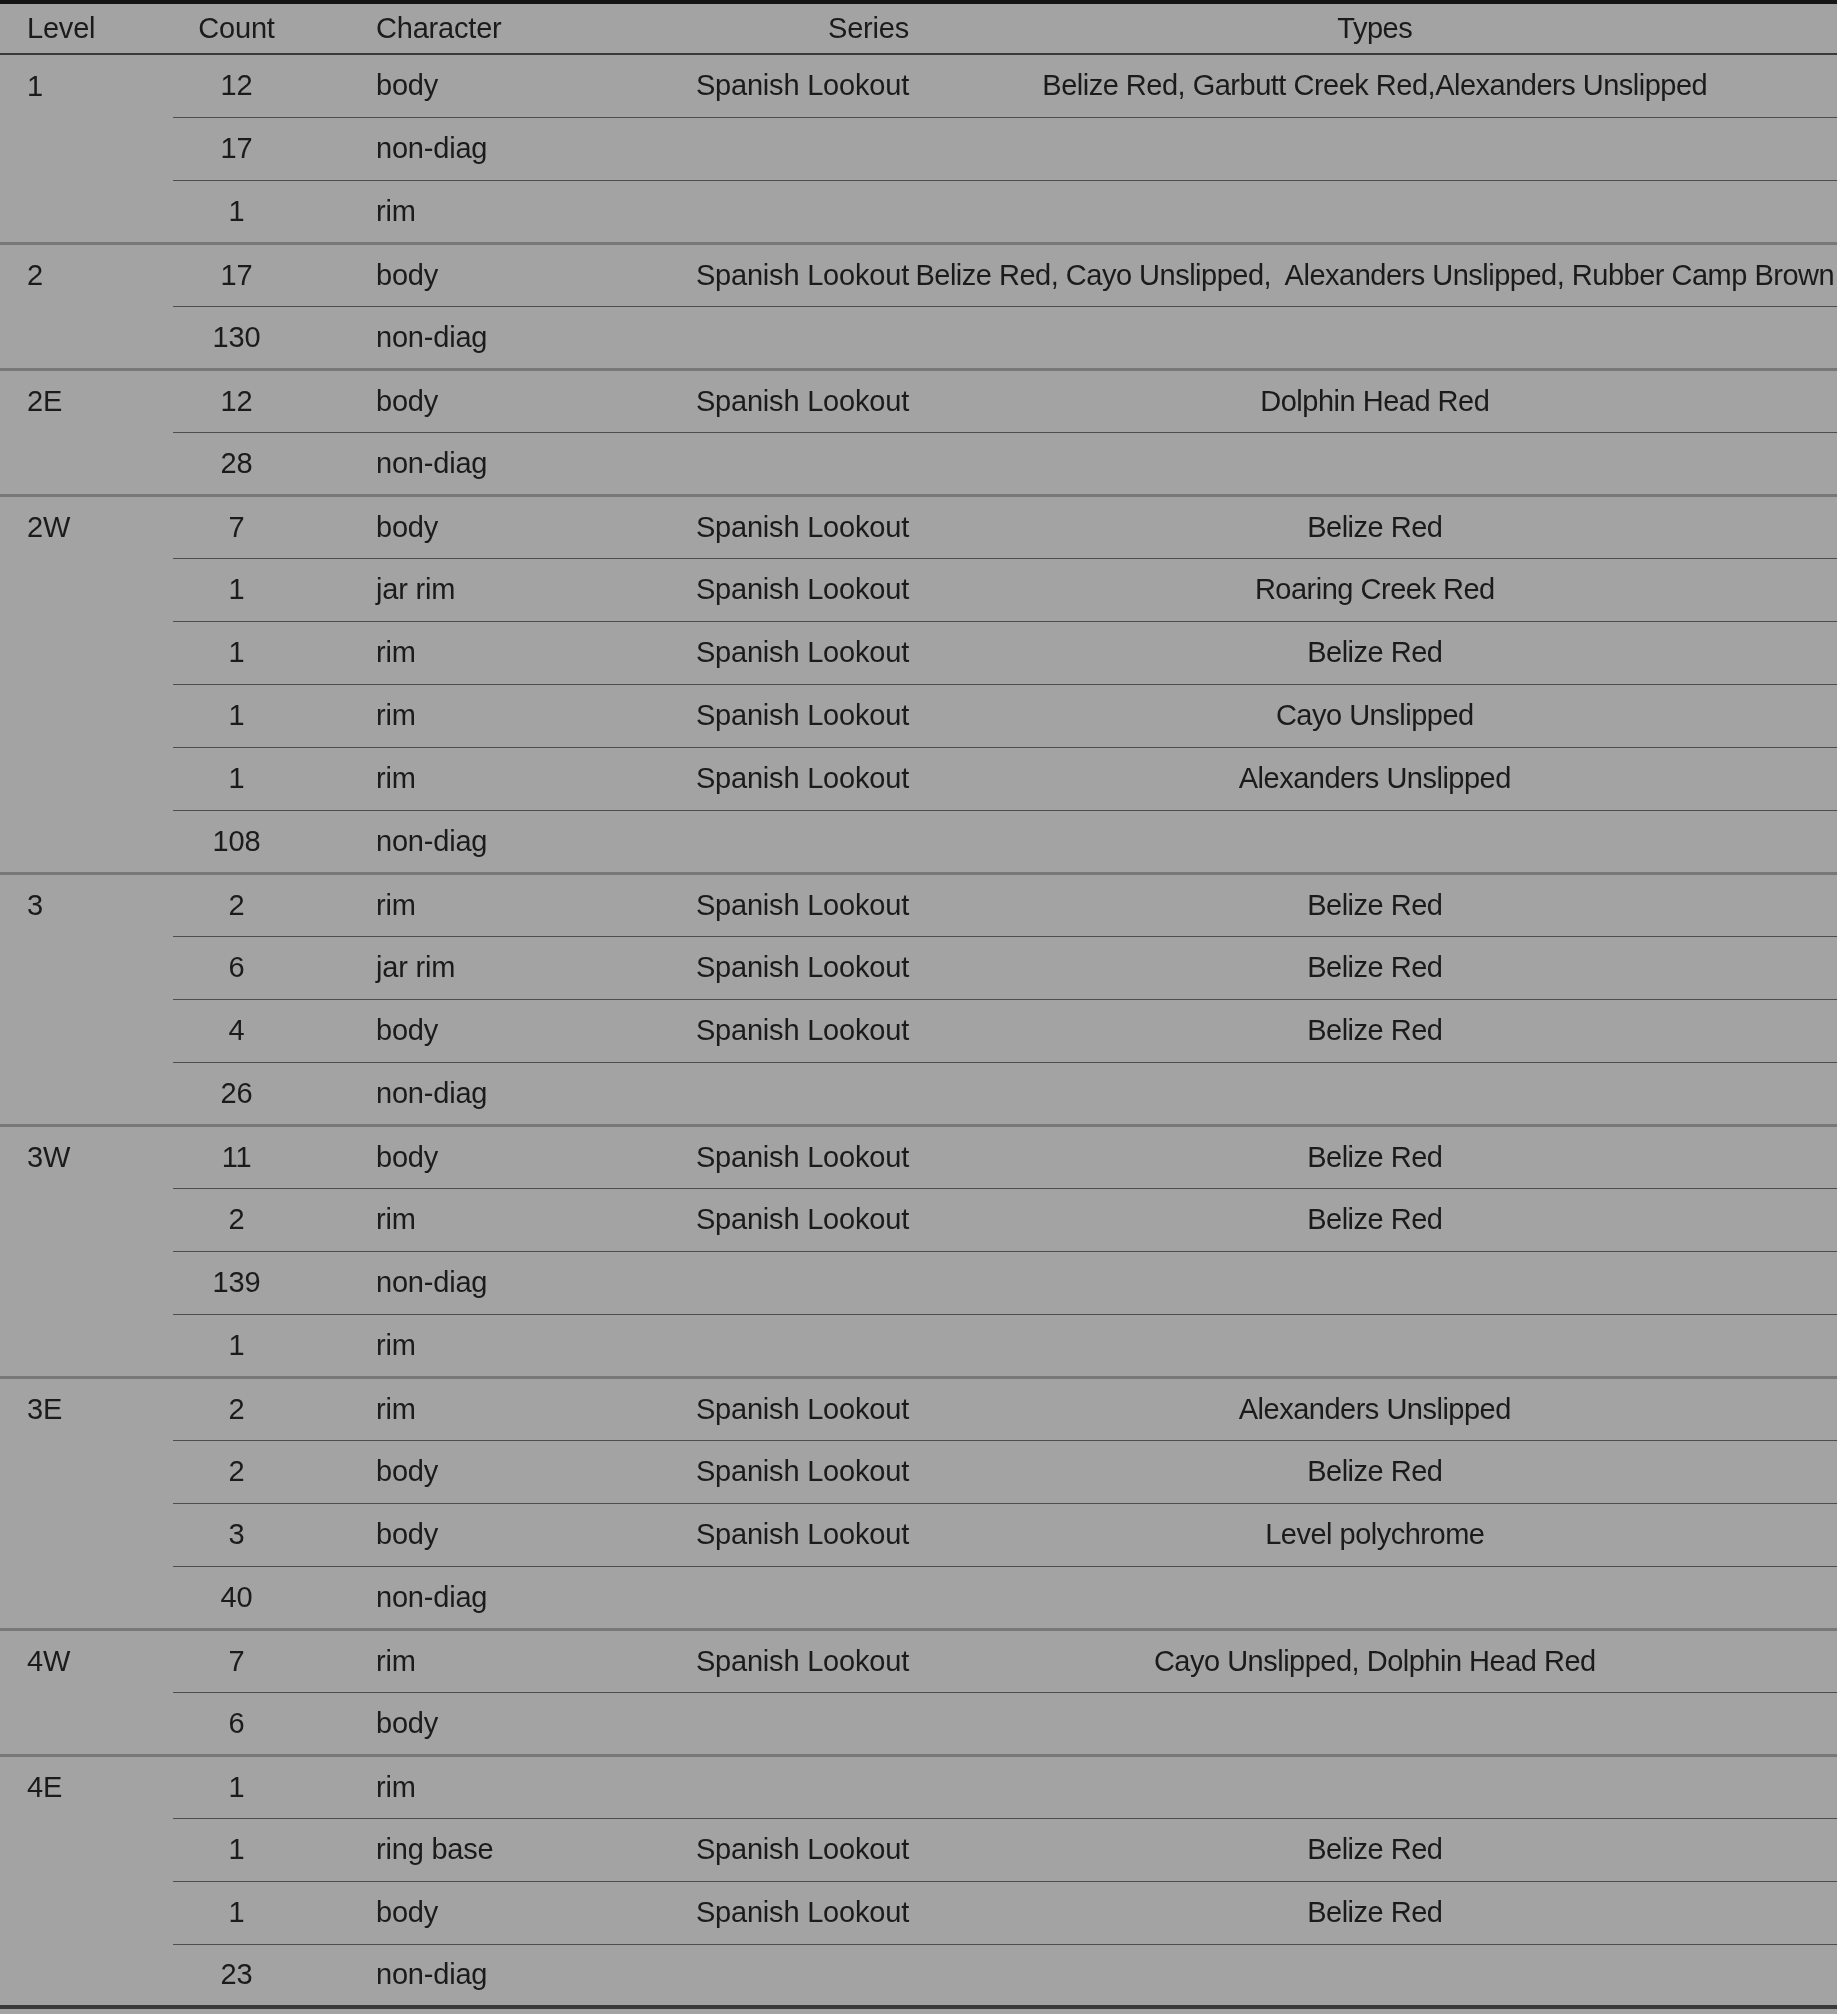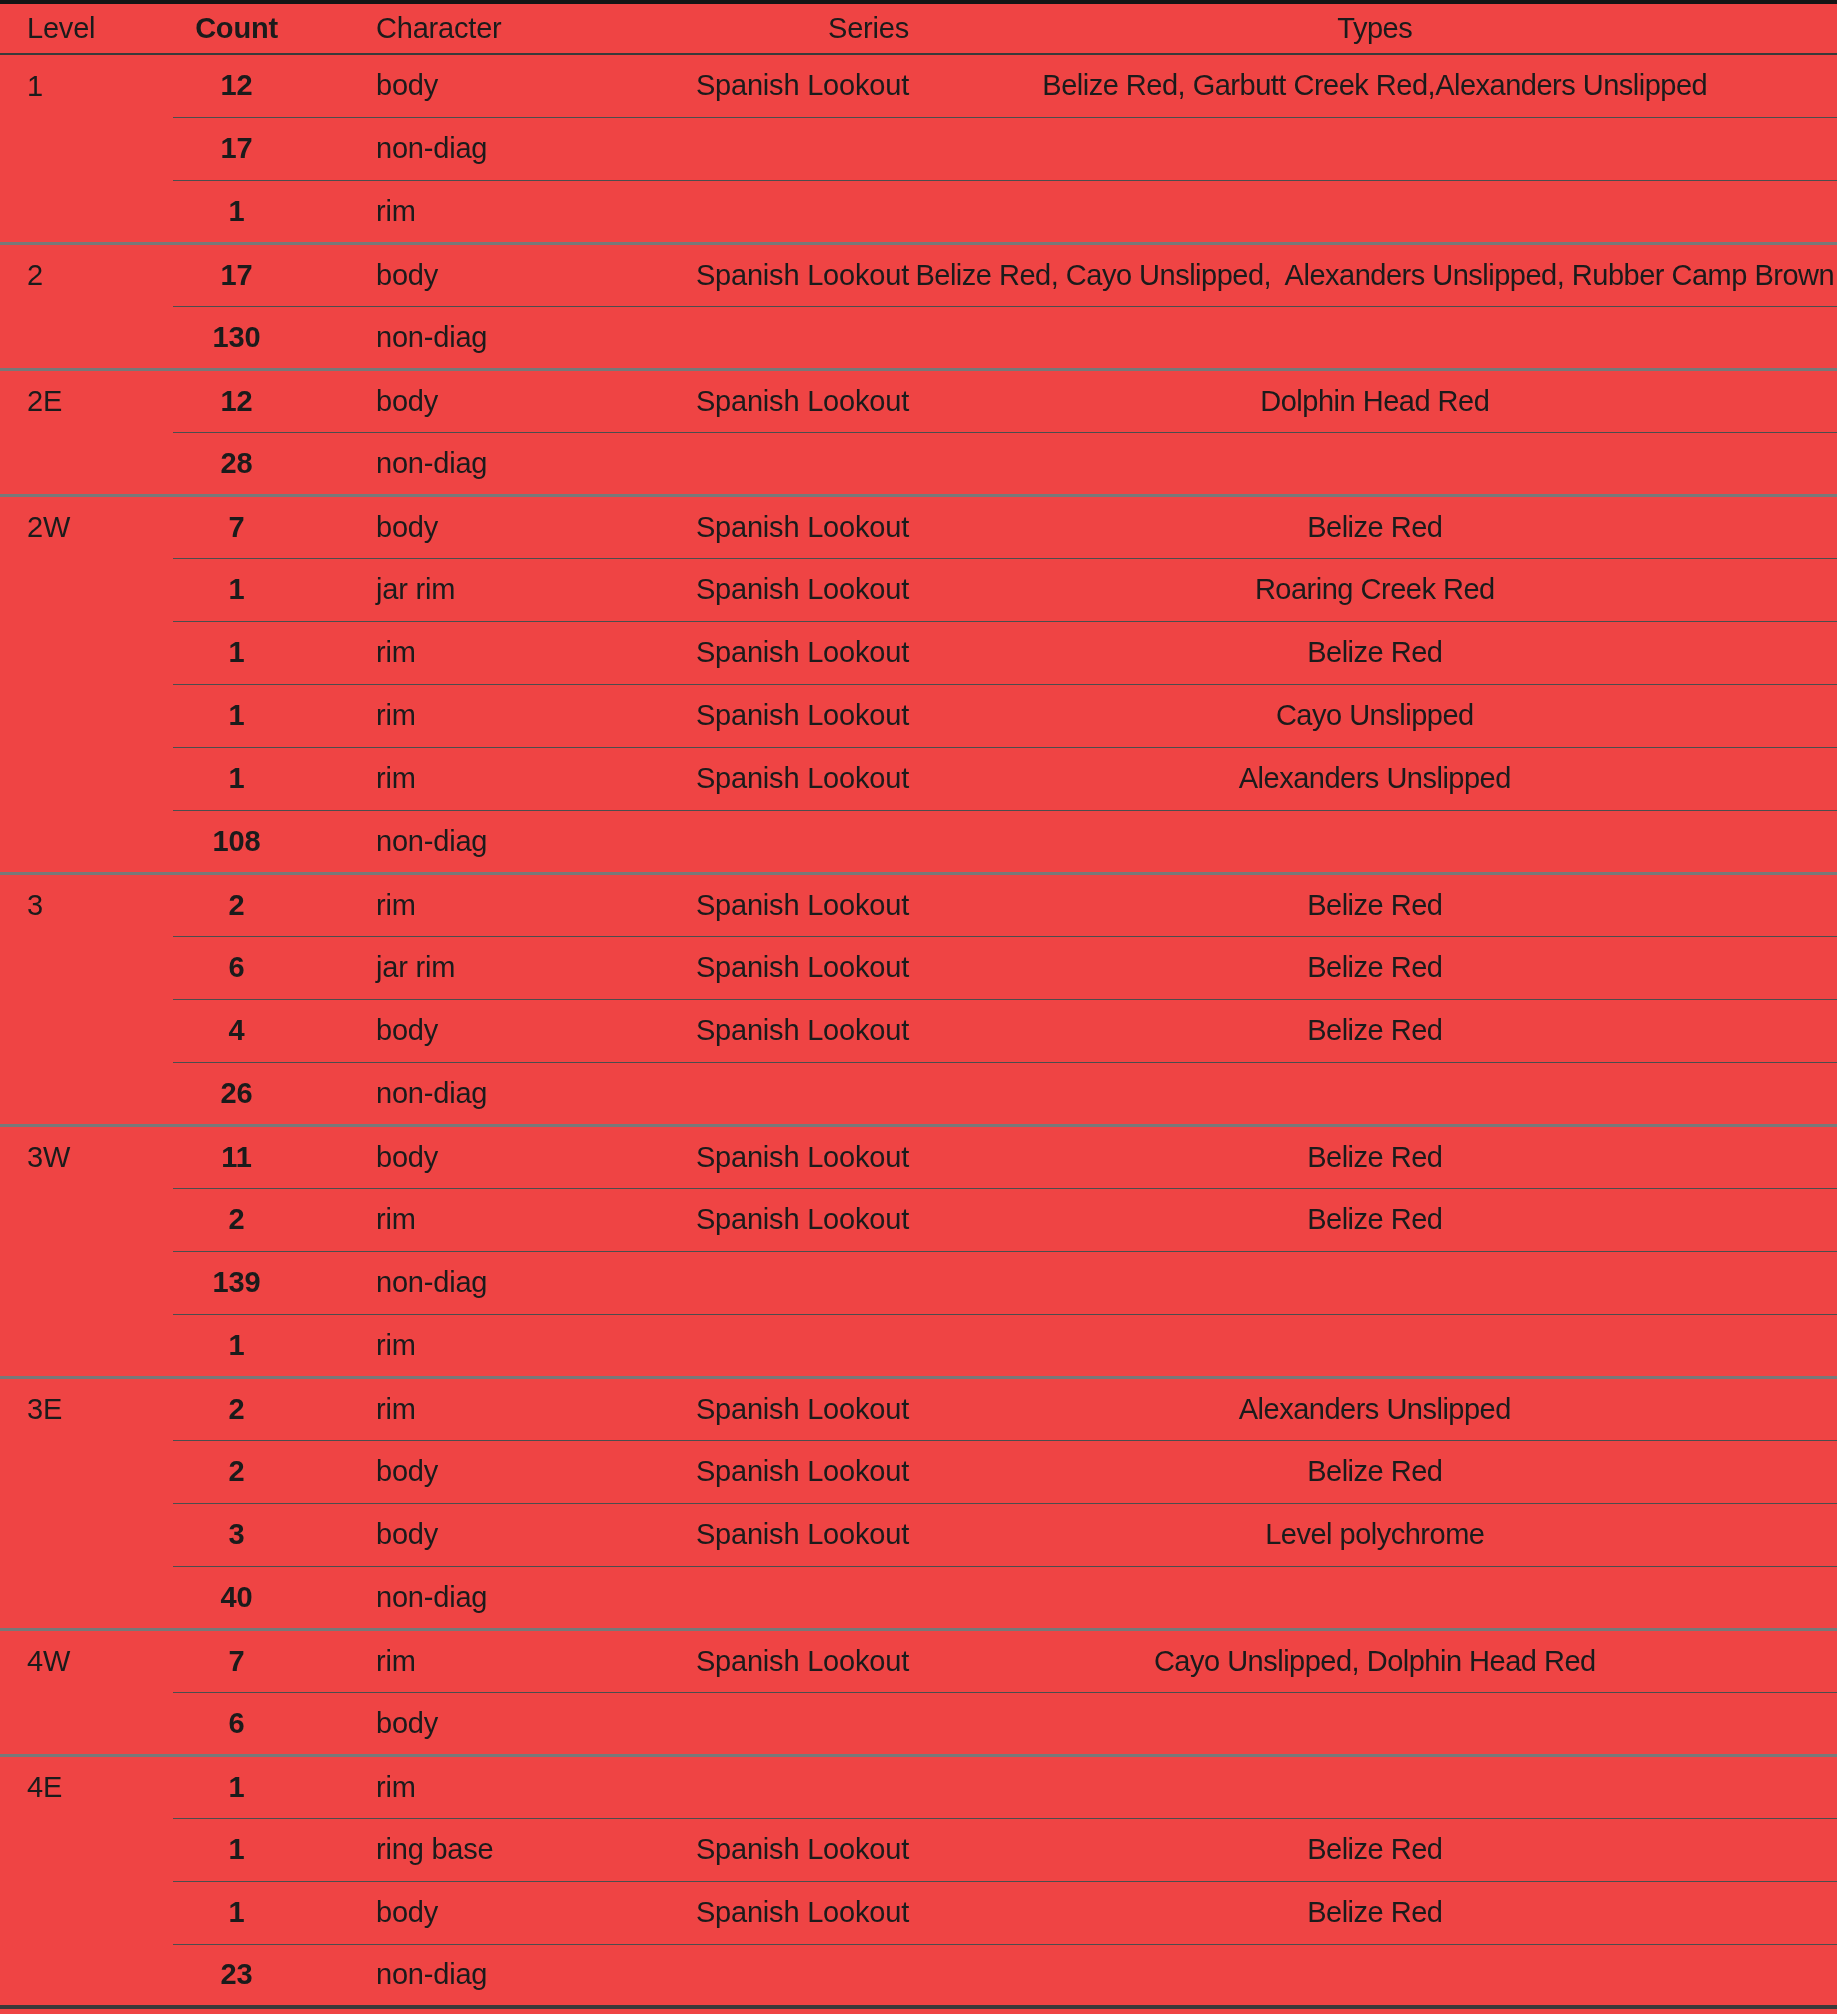--- a/index.html
+++ b/index.html
@@ -4,21 +4,21 @@
 <style>
   html, body {
     margin: 0;
     padding: 0;
     background: #ffffff;
     overflow-x: hidden;
   }
   .page {
     width: 1837px;
     height: 2015px;
-    background: #ef4444;
+    background: #a3a3a3;
     font-family: "Liberation Sans", sans-serif;
     color: #1b1b1b;
     box-sizing: border-box;
   }
   table.data-table {
     width: 1837px;
     border-collapse: collapse;
     table-layout: fixed;
     border-top: 4.5px solid #151515;
     border-bottom: 4.5px solid #3a3a3a;
@@ -40,21 +40,21 @@
     padding: 0;
   }
   tbody tr { height: 63px; }
   tbody td {
     vertical-align: middle;
     padding: 0;
     white-space: pre;
     overflow: visible;
   }
   .col0 { padding-left: 27px; text-align: left; }
-  .col1 { text-align: center; font-weight: bold; }
+  .col1 { text-align: center; }
   .col2 { padding-left: 76px; text-align: left; }
   .col3 { padding-left: 3.6px; text-align: right; }
   .col4 { padding-left: 3.6px; text-align: center; letter-spacing: -0.5px; }
 
   
   tbody tr.group-start td {
     border-top: 3.6px solid #787878;
   }
   
   tbody tr.inner-row td { border-top: 1.8px solid #4d4d4d; }

